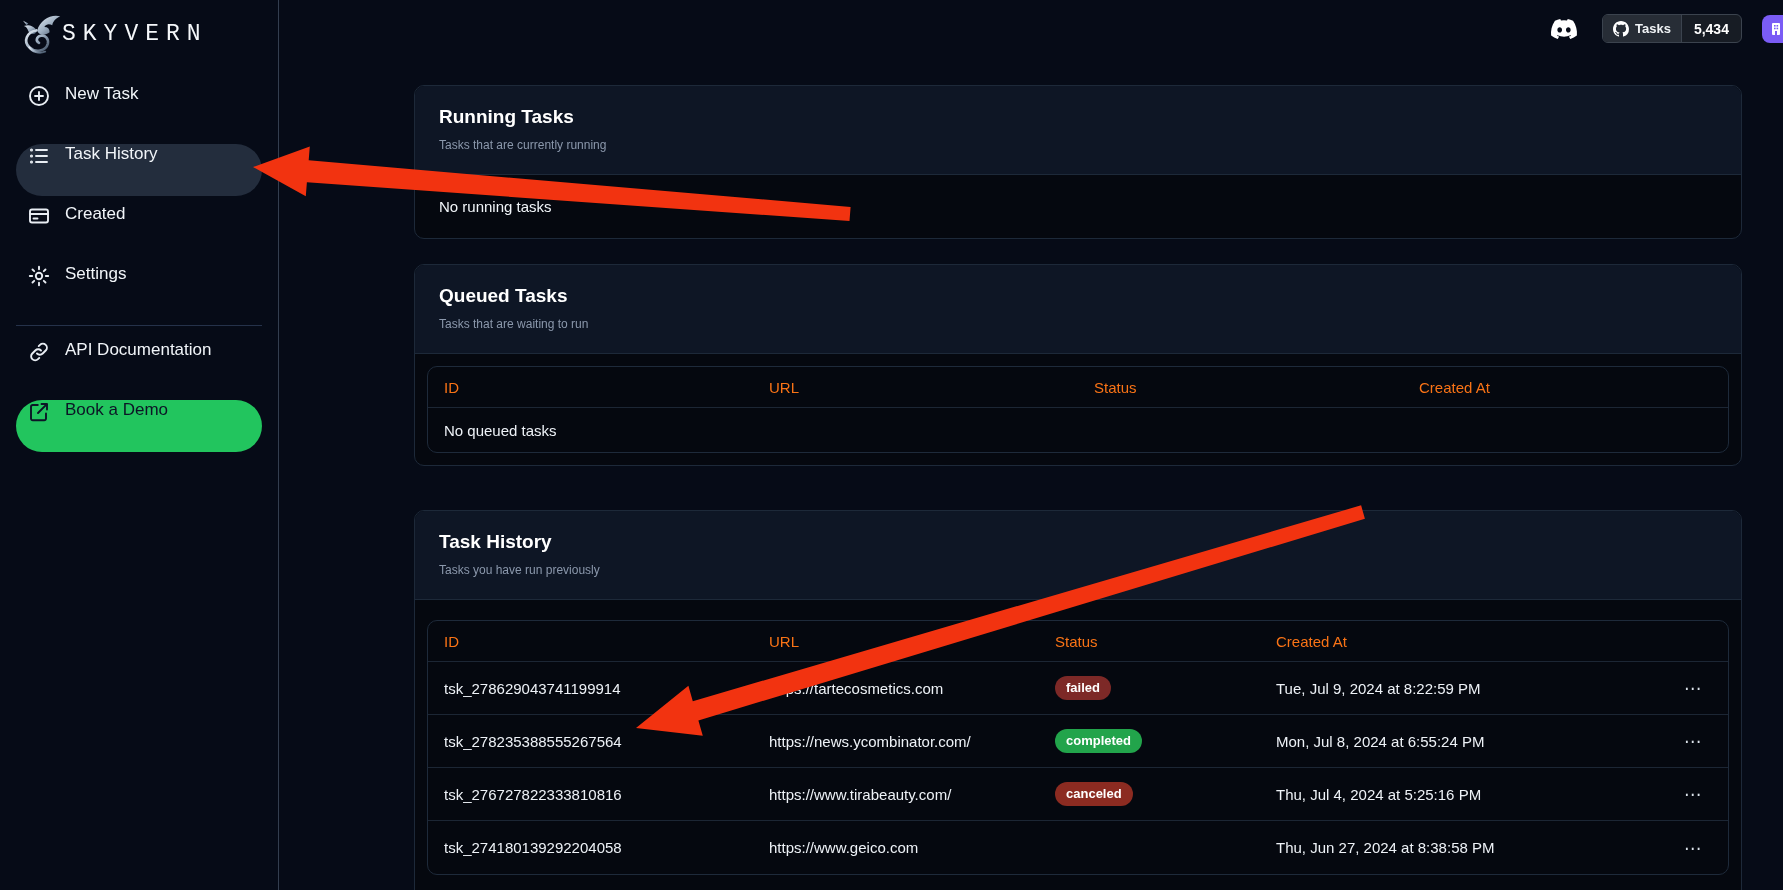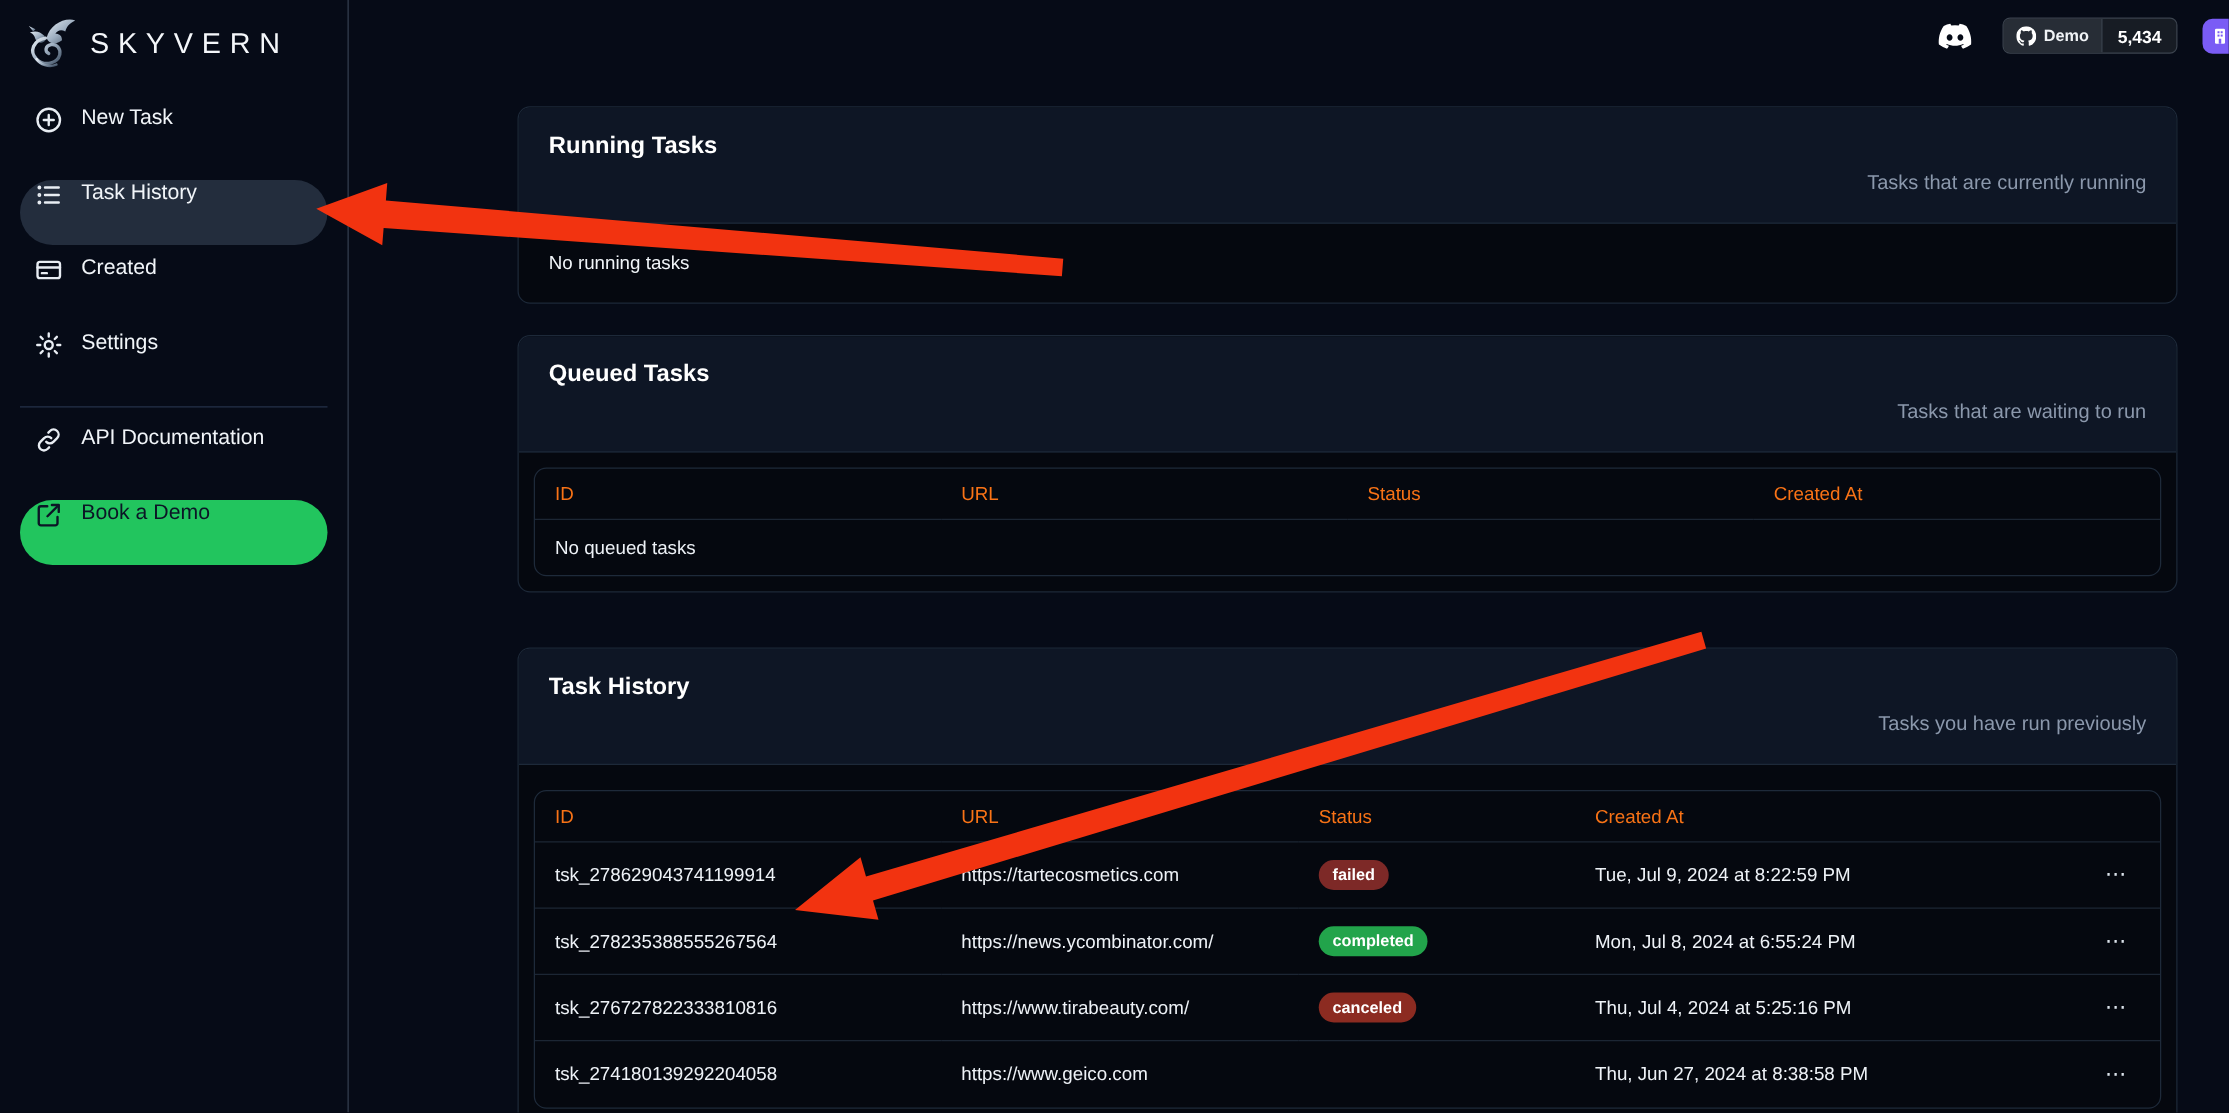--- a/index.html
+++ b/index.html
@@ -8,21 +8,21 @@
     position:relative;
     background:#060b17;
     font-family:"Liberation Sans", sans-serif;
     color:#eef2f7;
   }
   
   .sidebar{
     position:absolute; left:0; top:0; width:279px; height:890px;
     background:#060b17; border-right:1px solid #333e4f; padding:0 16px;
   }
-  .logo-row{ display:flex; align-items:center; gap:10px; padding-top:6px; height:62px; }
+  .logo-row{ display:flex; align-items:center; padding-top:6px; height:62px;font-family:Liberation Mono, monospace; }
   .logo-mark{ width:46px; height:46px; flex:0 0 auto; }
   .logo-text{ font-size:23px; letter-spacing:7px; font-weight:500; color:#f4f7fa; }
   .nav{ margin-top:22px; list-style:none; }
   .nav-item{
     display:flex; gap:14px;
     height:52px; margin-bottom:8px; padding:0 12px 0 11px;
     border-radius:26px; font-size:17px; color:#f1f5f9; cursor:pointer;
   }
   .nav-item.active{ background:#232d3d; }
   .nav-item.cta{ background:#22c55e; color:#0c1526; font-weight:500; margin-top:4px; }
@@ -48,21 +48,21 @@
   .main{ position:absolute; left:273px; top:0; width:1504px; height:700px; padding-left:141px; }
   .card{
     width:1328px; border:1px solid #1d2939; border-radius:10px;
     background:#05080f; overflow:hidden;
   }
   .card-running{ margin-top:85px; }
   .card-queued{ margin-top:25px; }
   .card-history{ margin-top:44px; height:420px; }
   .card-header{ background:#0e1625; border-bottom:1px solid #1d2939; padding:20px 24px 22px 24px; }
   .card-title{ font-size:19px; font-weight:700; color:#fff; }
-  .card-sub{ margin-top:10px; font-size:16px; color:#8b98ac;text-align:right; }
+  .card-sub{ margin-top:10px; font-size:12px; color:#8b98ac; }
   .card-body{ padding:12px; }
   .empty-line{ padding:12px 12px; font-size:15px; color:#f1f5f9; }
   .card-running .card-body{ padding:0; }
   .card-running .empty-line{ padding:23px 24px; }
   table{ width:100%; border:1px solid #1e2a3a; border-radius:10px; border-spacing:0; overflow:hidden; border-collapse:separate; }
   .card-history table{ margin-top:8px; }
   th{ height:41px; text-align:left; font-size:15px; font-weight:400; color:#f97316; padding:0 16px; border-bottom:1px solid #1c2634; }
   td{ font-size:15px; color:#eef2f7; padding:0 16px; border-bottom:1px solid #1c2634; }
   tr:last-child td{ border-bottom:0; }
   .t-queued td{ height:44px; }
@@ -167,21 +167,21 @@
 
 <div class="topbar">
   <svg class="discord" viewBox="0 0 24 24">
     <path fill="#ffffff" d="M20.317 4.37a19.79 19.79 0 0 0-4.885-1.515.074.074 0 0 0-.079.037c-.21.375-.444.865-.608 1.25a18.27 18.27 0 0 0-5.487 0 12.64 12.64 0 0 0-.617-1.25.077.077 0 0 0-.079-.037A19.736 19.736 0 0 0 3.677 4.37a.07.07 0 0 0-.032.027C.533 9.046-.32 13.58.099 18.058a.082.082 0 0 0 .031.056 19.9 19.9 0 0 0 5.993 3.03.078.078 0 0 0 .084-.028c.462-.63.873-1.295 1.226-1.994a.076.076 0 0 0-.041-.106 13.1 13.1 0 0 1-1.872-.892.077.077 0 0 1-.008-.128c.126-.094.252-.192.372-.291a.074.074 0 0 1 .078-.01c3.928 1.793 8.18 1.793 12.061 0a.074.074 0 0 1 .079.009c.12.099.246.198.373.293a.077.077 0 0 1-.006.127 12.3 12.3 0 0 1-1.873.892.077.077 0 0 0-.041.107c.36.698.772 1.362 1.225 1.993a.076.076 0 0 0 .084.029 19.84 19.84 0 0 0 6.002-3.03.077.077 0 0 0 .032-.055c.5-5.177-.838-9.674-3.549-13.66a.06.06 0 0 0-.031-.029ZM8.02 15.33c-1.183 0-2.157-1.085-2.157-2.419 0-1.333.956-2.419 2.157-2.419 1.21 0 2.176 1.096 2.157 2.42 0 1.333-.956 2.418-2.157 2.418Zm7.975 0c-1.183 0-2.157-1.085-2.157-2.419 0-1.333.955-2.419 2.157-2.419 1.21 0 2.176 1.096 2.157 2.42 0 1.333-.946 2.418-2.157 2.418Z"></path>
   </svg>
   <div class="gh-widget">
     <span class="gh-star">
       <svg width="16" height="16" viewBox="0 0 16 16">
         <path fill="#ffffff" d="M8 0C3.58 0 0 3.58 0 8c0 3.54 2.29 6.53 5.47 7.59.4.07.55-.17.55-.38 0-.19-.01-.82-.01-1.49-2.01.37-2.53-.49-2.69-.94-.09-.23-.48-.94-.82-1.13-.28-.15-.68-.52-.01-.53.63-.01 1.08.58 1.23.82.72 1.21 1.87.87 2.33.66.07-.52.28-.87.51-1.07-1.78-.2-3.64-.89-3.64-3.95 0-.87.31-1.59.82-2.15-.08-.2-.36-1.02.08-2.12 0 0 .67-.21 2.2.82.64-.18 1.32-.27 2-.27s1.36.09 2 .27c1.53-1.04 2.2-.82 2.2-.82.44 1.1.16 1.92.08 2.12.51.56.82 1.27.82 2.15 0 3.07-1.87 3.75-3.65 3.95.29.25.54.73.54 1.48 0 1.07-.01 1.93-.01 2.2 0 .21.15.46.55.38A8.01 8.01 0 0 0 16 8c0-4.42-3.58-8-8-8Z"></path>
       </svg>
-      <span>Demo</span>
+      <span>Tasks</span>
     </span>
     <span class="gh-count">5,434</span>
   </div>
   <div class="avatar" id="avatar" style="background: rgb(122, 92, 245);">
     <svg width="16" height="16" viewBox="0 0 24 24">
       <rect x="6" y="3" width="12" height="18" rx="1.5" fill="#ffffff"></rect>
       <rect x="9" y="6" width="2.4" height="2.4" fill="#7a5cf5"></rect>
       <rect x="12.8" y="6" width="2.4" height="2.4" fill="#7a5cf5"></rect>
       <rect x="9" y="10" width="2.4" height="2.4" fill="#7a5cf5"></rect>
       <rect x="12.8" y="10" width="2.4" height="2.4" fill="#7a5cf5"></rect>

